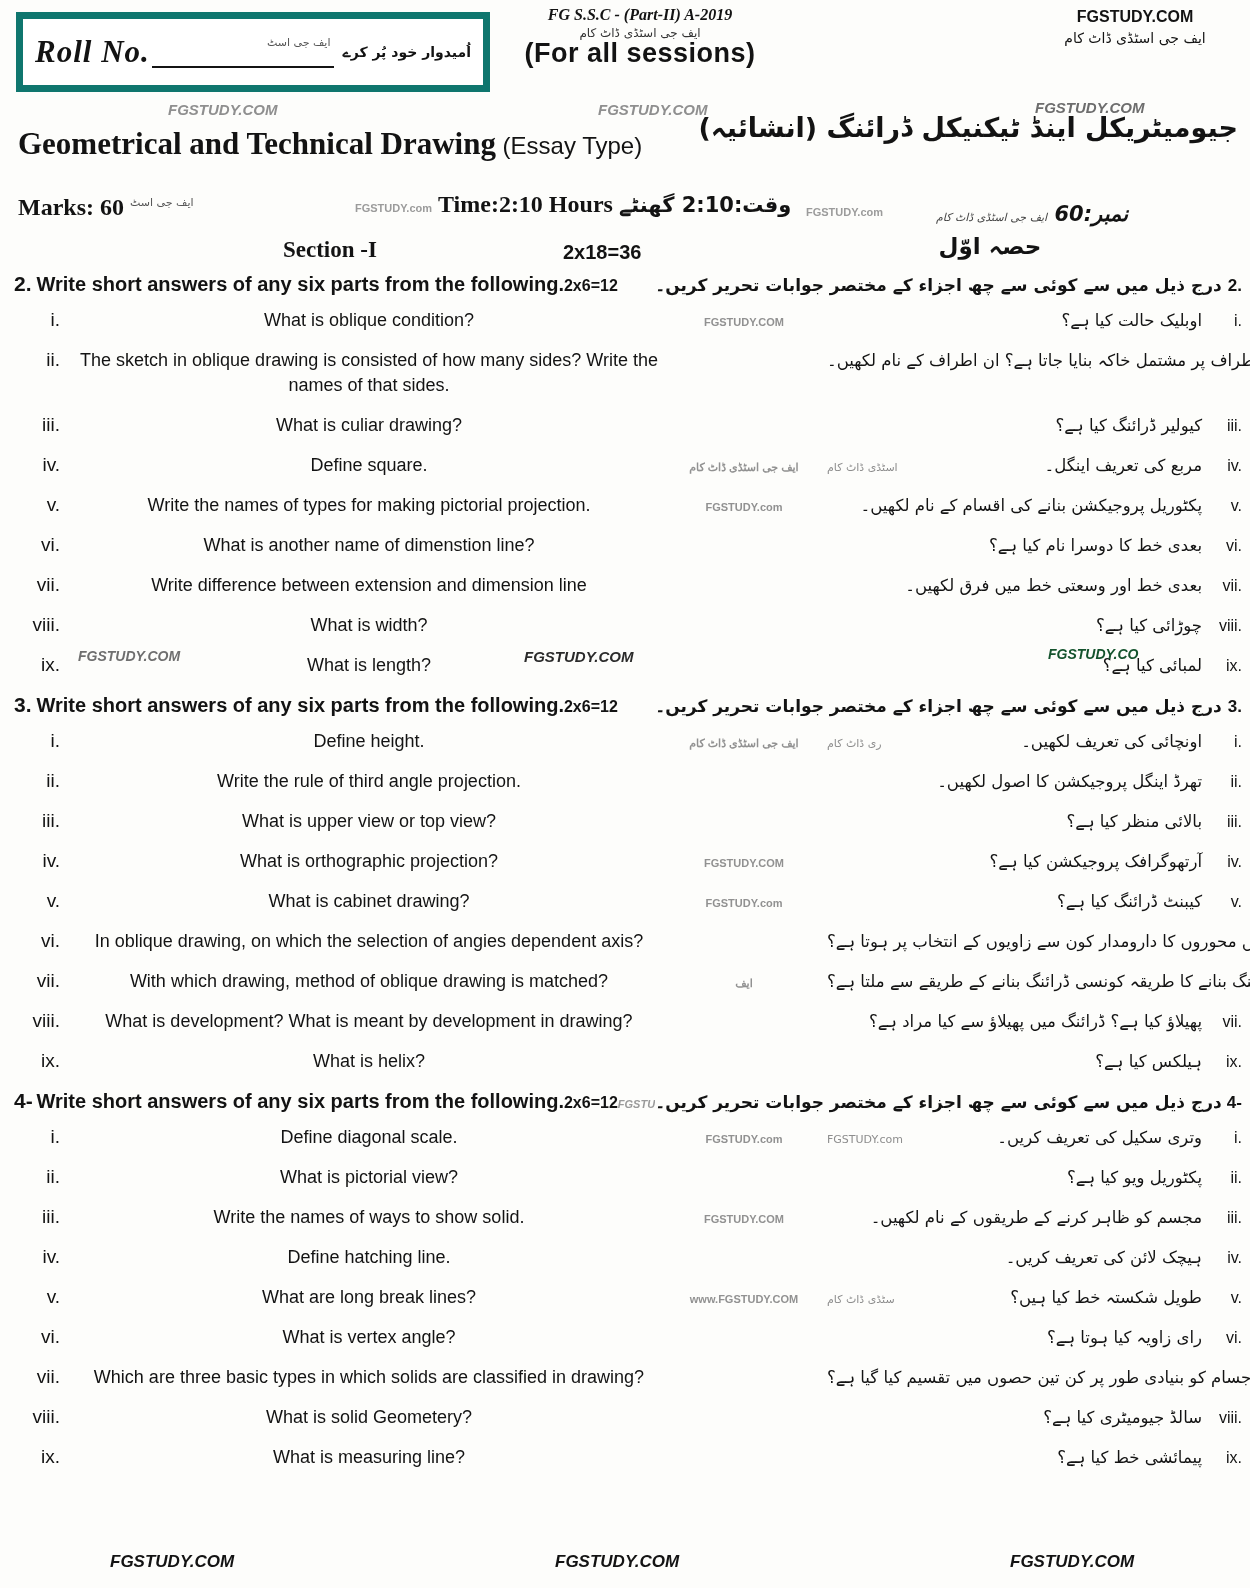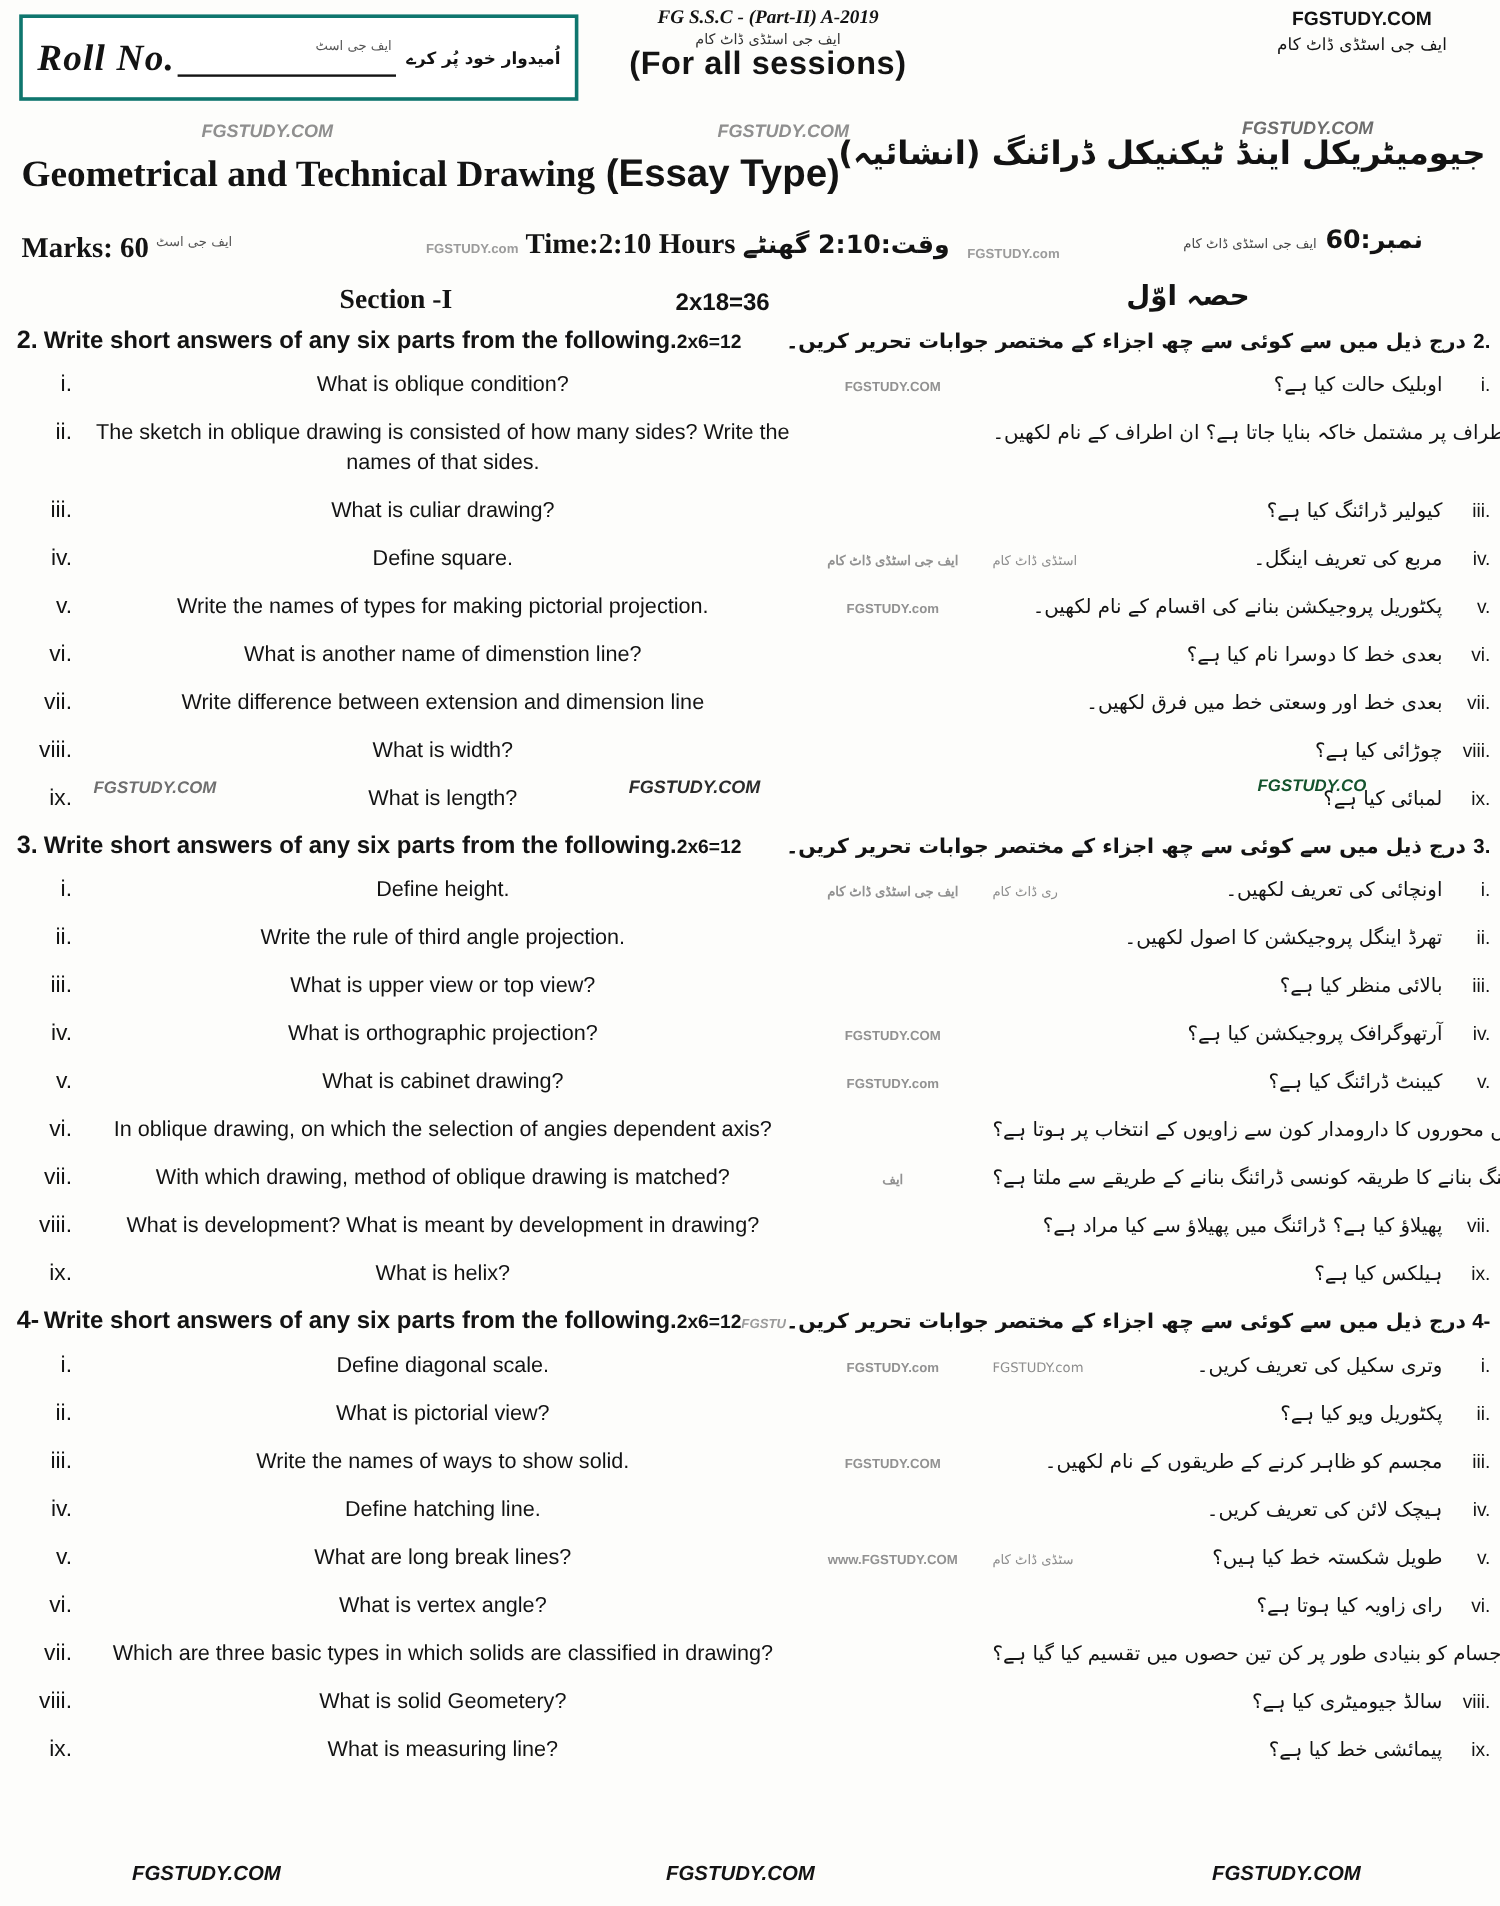--- a/index.html
+++ b/index.html
@@ -6,21 +6,21 @@
   body{
     width:1250px;height:1588px;position:relative;overflow:hidden;
     background:#fdfdfb;color:#131313;
     font-family:"Liberation Sans",sans-serif;
   }
   .abs{position:absolute;}
   .ur{direction:rtl;font-family:"DejaVu Sans",sans-serif;}
   .wm{color:#8f8f8f;font-weight:bold;font-style:italic;}
 
   
-  .roll-box{left:16px;top:12px;width:436px;height:66px;border:3px solid #0f766e;
+  .roll-box{left:16px;top:12px;width:436px;height:66px;border:7px solid #0f766e;
     display:flex;align-items:center;padding:0 12px;background:#fff;}
   .roll-label{font-family:"Liberation Serif",serif;font-style:italic;font-weight:bold;font-size:31px;letter-spacing:1px;}
   .roll-line{flex:1;border-bottom:2px solid #141414;height:24px;margin:6px 8px 0 2px;position:relative;}
   .roll-line-wm{position:absolute;right:4px;top:-6px;font-size:11px;color:#555;}
   .roll-hint{font-size:14px;font-weight:bold;}
 
   
   .exam-code{left:480px;top:6px;width:320px;text-align:center;
     font-family:"Liberation Serif",serif;font-style:italic;font-weight:bold;font-size:16px;}
   .sessions-ur{left:520px;top:26px;width:240px;text-align:center;font-size:12px;color:#333;}
@@ -28,31 +28,31 @@
   .fg-tr{left:1030px;top:8px;width:210px;text-align:center;font-weight:bold;font-size:16px;}
   .fg-tr-ur{left:1030px;top:30px;width:210px;text-align:center;font-size:14px;}
 
   
   .wm-a{left:168px;top:101px;font-size:15px;}
   .wm-b{left:598px;top:101px;font-size:15px;}
   .wm-c{left:1035px;top:99px;font-size:15px;color:#6d6d6d;}
 
   
   .title-en{left:18px;top:126px;font-family:"Liberation Serif",serif;font-weight:bold;font-size:31px;white-space:nowrap;}
-  .title-en .suffix{font-family:"Liberation Sans",sans-serif;font-weight:bold;font-size:32px;}
+  .title-en .suffix{font-family:"Liberation Sans",sans-serif;font-weight:normal;font-size:24px;}
   .title-ur{right:12px;top:112px;width:430px;text-align:left;font-size:27px;font-weight:bold;white-space:nowrap;}
 
   
   .marks-en{left:18px;top:194px;font-family:"Liberation Serif",serif;font-weight:bold;font-size:24px;}
   .marks-wm-ur{font-size:11px;color:#555;vertical-align:super;font-weight:normal;}
   .wm-m1{left:355px;top:202px;font-size:11px;color:#9b9b9b;font-style:normal;}
   .time-row{left:438px;top:191px;font-family:"Liberation Serif",serif;font-weight:bold;font-size:24px;white-space:nowrap;}
   .time-row .ur{font-size:21px;}
   .wm-m2{left:806px;top:206px;font-size:11px;color:#9b9b9b;font-style:normal;}
-  .marks-ur-wrap{right:14px;top:188px;width:300px;text-align:center;font-size:21px;font-weight:bold;white-space:nowrap;}
+  .marks-ur-wrap{right:14px;top:202px;width:300px;text-align:left;font-size:21px;font-weight:bold;white-space:nowrap;font-style:italic;}
   .marks-ur-wm{font-size:11px;color:#444;font-weight:normal;}
 
   
   .section-en{left:283px;top:237px;font-weight:bold;font-size:23px;font-family:Liberation Serif, serif;}
   .section-marks{left:563px;top:241px;font-weight:bold;font-size:20px;}
   .section-ur{left:900px;top:233px;width:180px;text-align:center;font-weight:bold;font-size:23px;}
 
   
   .qarea{position:absolute;left:14px;top:272px;width:1228px;}
   .qblock{margin:0;}

